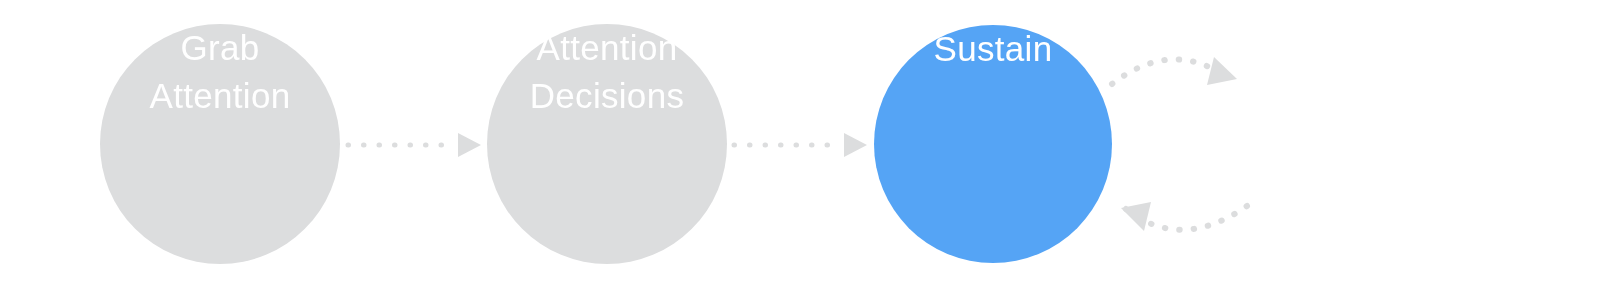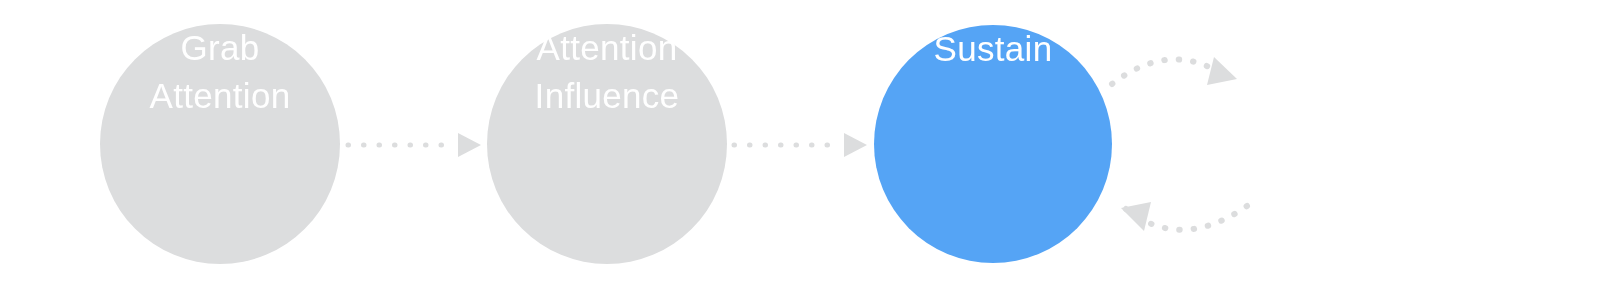--- a/index.html
+++ b/index.html
@@ -74,21 +74,21 @@
 
   </svg>
 
   <div class="node-circle" style="left:100px; top:24px; width:240px; height:240px; background:#DCDDDE;">
     <span class="node-label-line">Grab</span>
     <span class="node-label-line">Attention</span>
   </div>
 
   <div class="node-circle" style="left:487px; top:24px; width:240px; height:240px; background:#DCDDDE;">
     <span class="node-label-line">Attention</span>
-    <span class="node-label-line">Influence</span>
+    <span class="node-label-line">Decisions</span>
   </div>
 
   <div class="node-circle" style="left:874px; top:25px; width:238px; height:238px; background:#55A4F5;">
     <span class="node-label-line">Sustain</span>
   </div>
 
 
 </div>
 
 </body></html>

